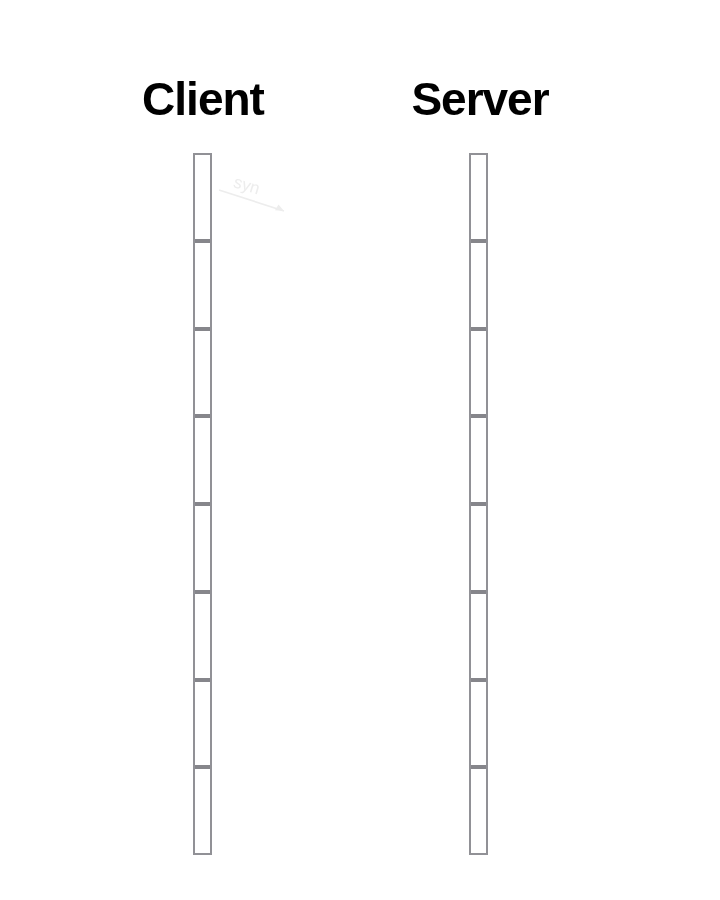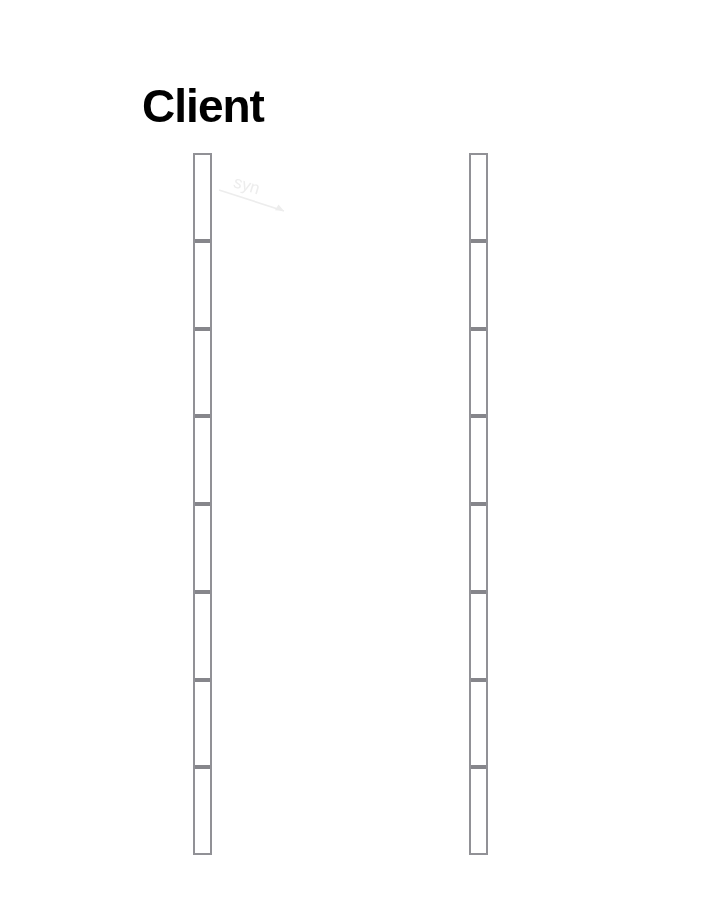--- a/index.html
+++ b/index.html
@@ -23,21 +23,20 @@
   }
   .actor-title{
     position:absolute;
     top:72px;
     width:220px;
     text-align:center;
     font-size:46px;
     font-weight:bold;
     color:var(--text);
     letter-spacing:-1px;
-    margin-top:7px;
   }
   .actor-title.client{ left:93px; }
   .actor-title.server{ left:370px; }
   .lifeline{
     position:absolute;
     top:153px;
     width:19px;
     height:702px;
     box-sizing:border-box;
     border:2px solid var(--bar-border);
@@ -80,20 +79,21 @@
     fill:var(--faint);
   }
 </style>
 </head>
 <body>
 
 <div class="canvas">
 
   <div class="actor-title client">Client</div>
 
+  <div class="actor-title server">Server</div>
 
   <div class="lifeline client-lifeline" id="client-lifeline">
       <div class="segment"></div>
       <div class="segment seg-div"></div>
       <div class="segment seg-div"></div>
       <div class="segment seg-div"></div>
       <div class="segment seg-div"></div>
       <div class="segment seg-div"></div>
       <div class="segment seg-div"></div>
       <div class="segment seg-div"></div>

